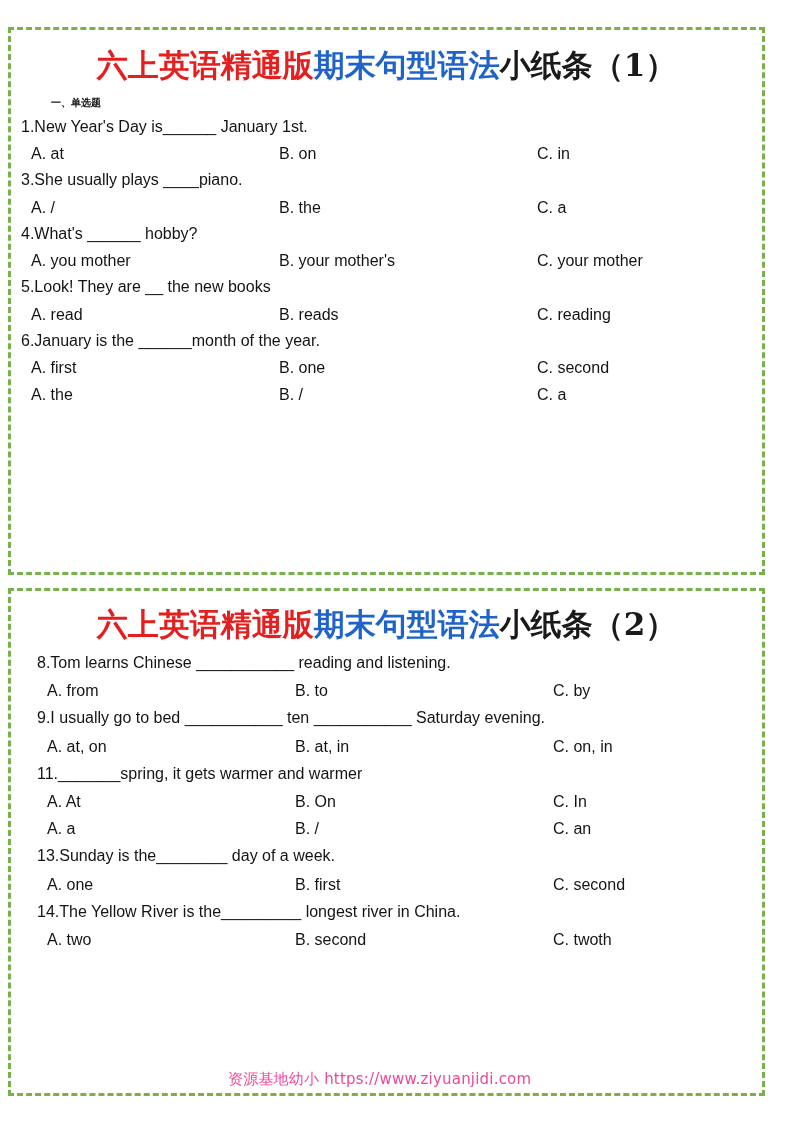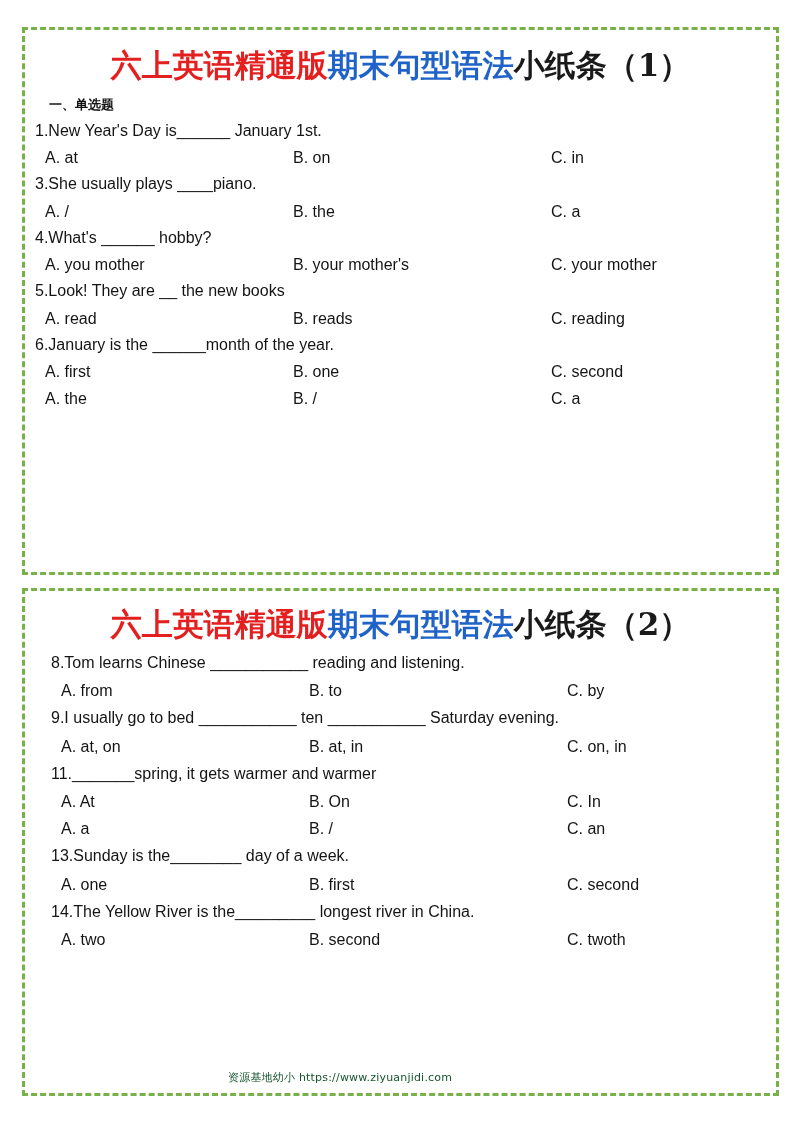--- a/index.html
+++ b/index.html
@@ -19,21 +19,21 @@
     position: absolute;
     left: 0; top: 0;
     width: 793px;
     height: 1122px;
     background: #ffffff;
   }
 
   
   .sheet {
     position: absolute;
-    left: 22px;
+    left: 8px;
     width: 757px;
     box-sizing: border-box;
     border: 3px dashed #78b04a;
     background: #ffffff;
   }
   .sheet-1 { top: 27px; height: 548px; }
   .sheet-2 { top: 588px; height: 508px; }
 
   
   .title {
@@ -47,23 +47,23 @@
   }
   .sheet-1 .title { margin-top: 18px; }
   .sheet-2 .title { margin-top: 16px; }
   .t-red  { color: #e41f1f; }
   .t-blue { color: #1f63c8; }
   .t-black{ color: #1a1a1a; }
 
   
   .section-heading {
     font-weight: bold;
-    font-size: 13px;
+    font-size: 10px;
     color: #111111;
-    margin: 14px 0 4px 24px;
+    margin: 14px 0 4px 40px;
     font-family: "DejaVu Sans", "Liberation Sans", sans-serif;
   }
   .qblock { margin: 0; }
 
   .qtext {
     font-size: 16px;
     color: #141414;
     margin: 0 0 1px 0;
     padding: 4px 0 3px 0;
     white-space: pre;
@@ -89,22 +89,22 @@
   .sheet-1 .opts .opt-a { left: 10px; }
   .sheet-2 .qbody { margin-left: 26px; padding-top: 8px; }
   .sheet-2 .opts .opt-a { left: 10px; }
   .sheet-2 .qtext { padding: 5px 0 4px 0; }
 
   
   .watermark {
     position: absolute;
     left: 228px;
     top: 1070px;
-    font-size: 11px;
-    color: #14532d;
+    font-size: 15px;
+    color: #ec4899;
     white-space: nowrap;
     font-family: "DejaVu Sans", "Liberation Sans", sans-serif;
     letter-spacing: 0.2px;
   }
 </style>
 </head>
 <body>
 
 <div class="page">
 

